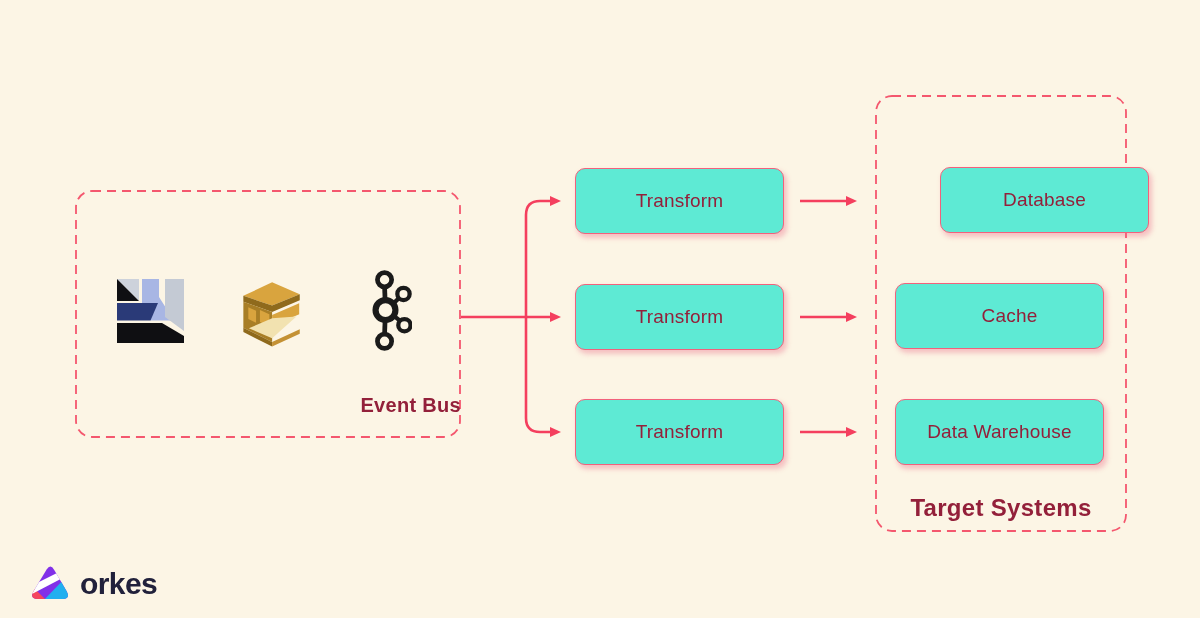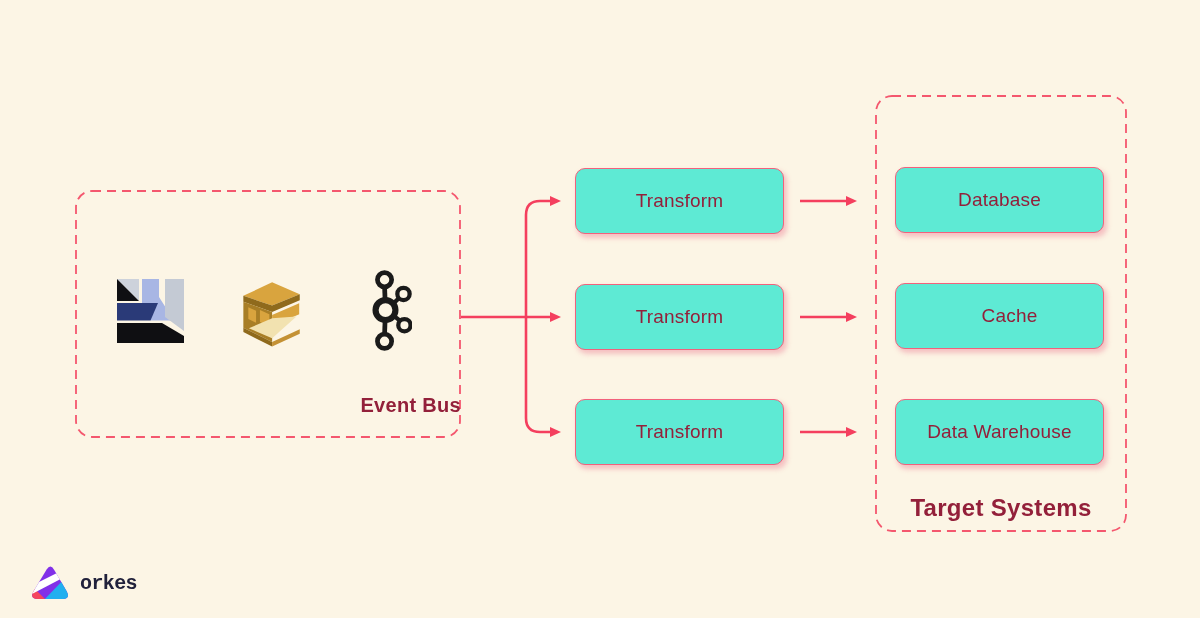--- a/index.html
+++ b/index.html
@@ -15,40 +15,40 @@
     position:absolute; width:209px; height:66px;
     background:#5eead4; border:1.6px solid #F2617C; border-radius:10px;
     display:flex; align-items:center; justify-content:center;
     font-size:19px; font-weight:500; color:#93203A;
     box-shadow:2.5px 3.5px 5px rgba(233,105,135,0.38);
     box-sizing:border-box; letter-spacing:0.2px;
   }
   .t1 { left:575px; top:168px; }
   .t2 { left:575px; top:284px; }
   .t3 { left:575px; top:399px; }
-  .g1 { left:895px; top:167px; }
+  .g1 { left:940px; top:167px; }
   .g2 { left:895px; top:283px;padding-left:20px; }
   .g3 { left:895px; top:399px; }
 
   .group-label {
     position:absolute; text-align:center;
     font-size:20px; font-weight:600; color:#93203A; letter-spacing:0.3px;
   }
   .eventbus-label { left:75px; top:394px; width:386px;text-align:right; }
   .targets-label  { left:875px; top:494px; width:252px; font-size:24px; }
 
   .logo { position:absolute; }
   .logo-geometric { left:117px; top:277px; }
   .logo-sqs       { left:236px; top:274px; }
   .logo-kafka     { left:359px; top:267px; }
 
   .brand { position:absolute; left:30px; top:565px; display:flex; align-items:center; }
   .brand-text {
-    margin-left:9px; font-size:20px; font-weight:700;
-    color:#21213B; letter-spacing:-0.6px;font-family:Liberation Mono, monospace;
+    margin-left:9px; font-size:30px; font-weight:700;
+    color:#21213B; letter-spacing:-0.6px;
   }
 </style>
 </head>
 <body>
 
 <div class="canvas">
 
   <svg class="overlay" width="1200" height="628" viewBox="0 0 1200 628">
     <defs>
       <marker id="ah" markerUnits="userSpaceOnUse" markerWidth="13" markerHeight="12" refX="1" refY="5" orient="auto">

